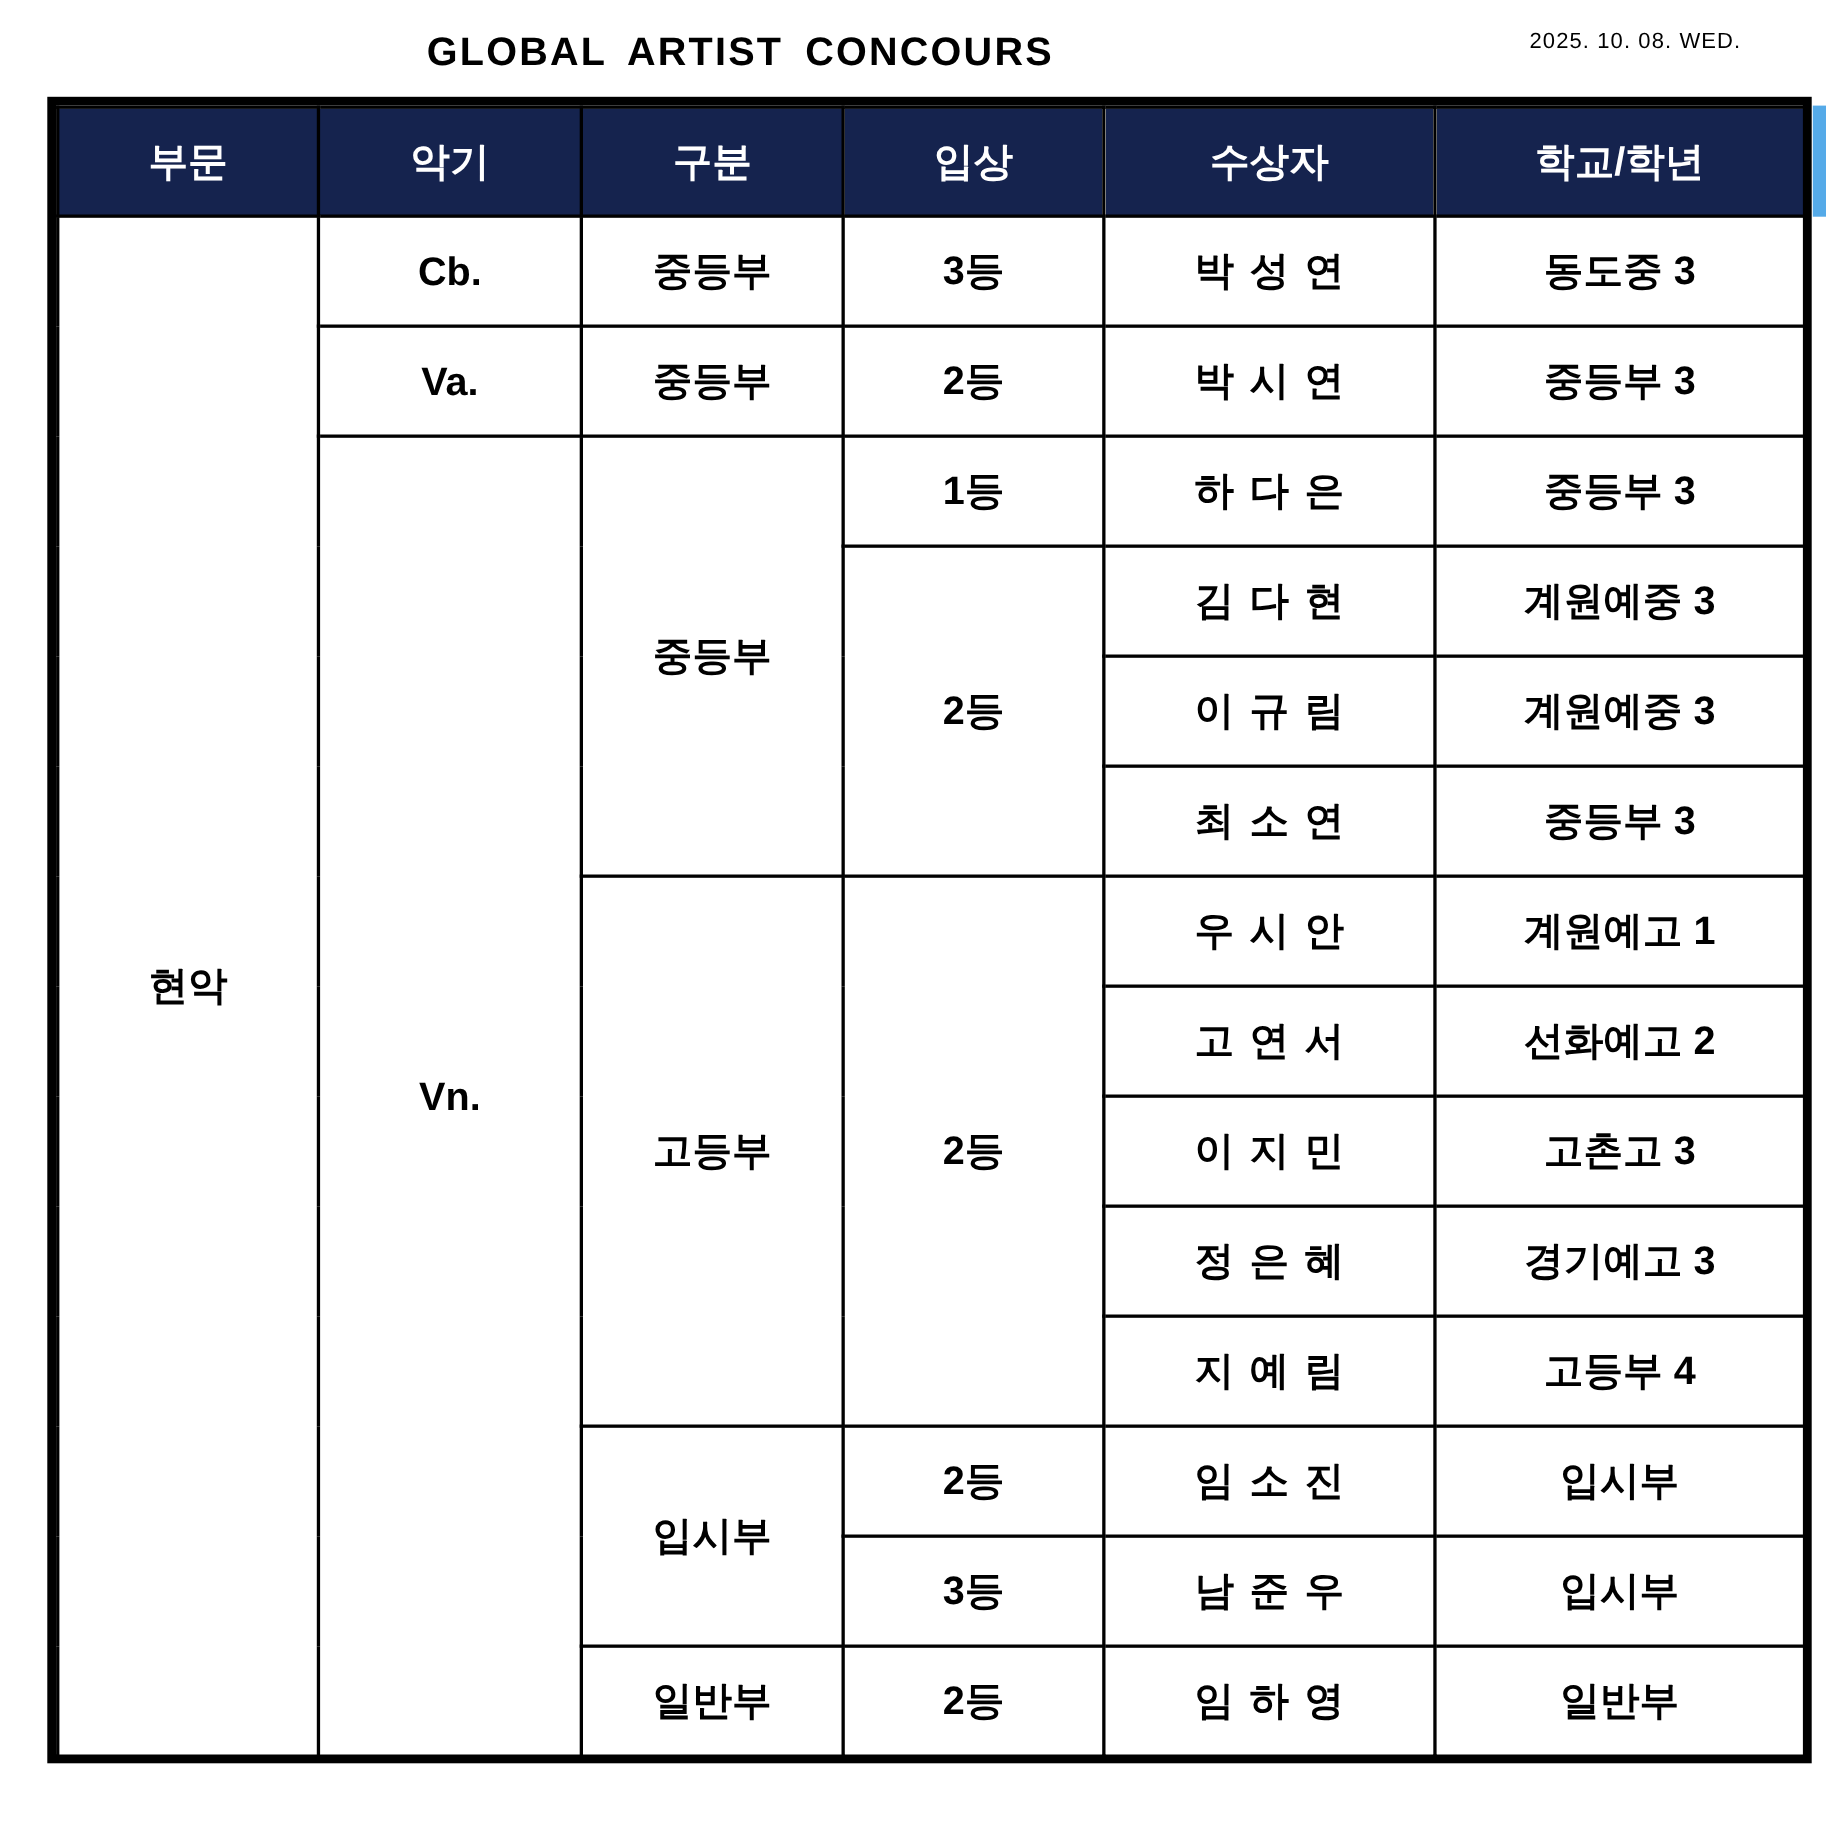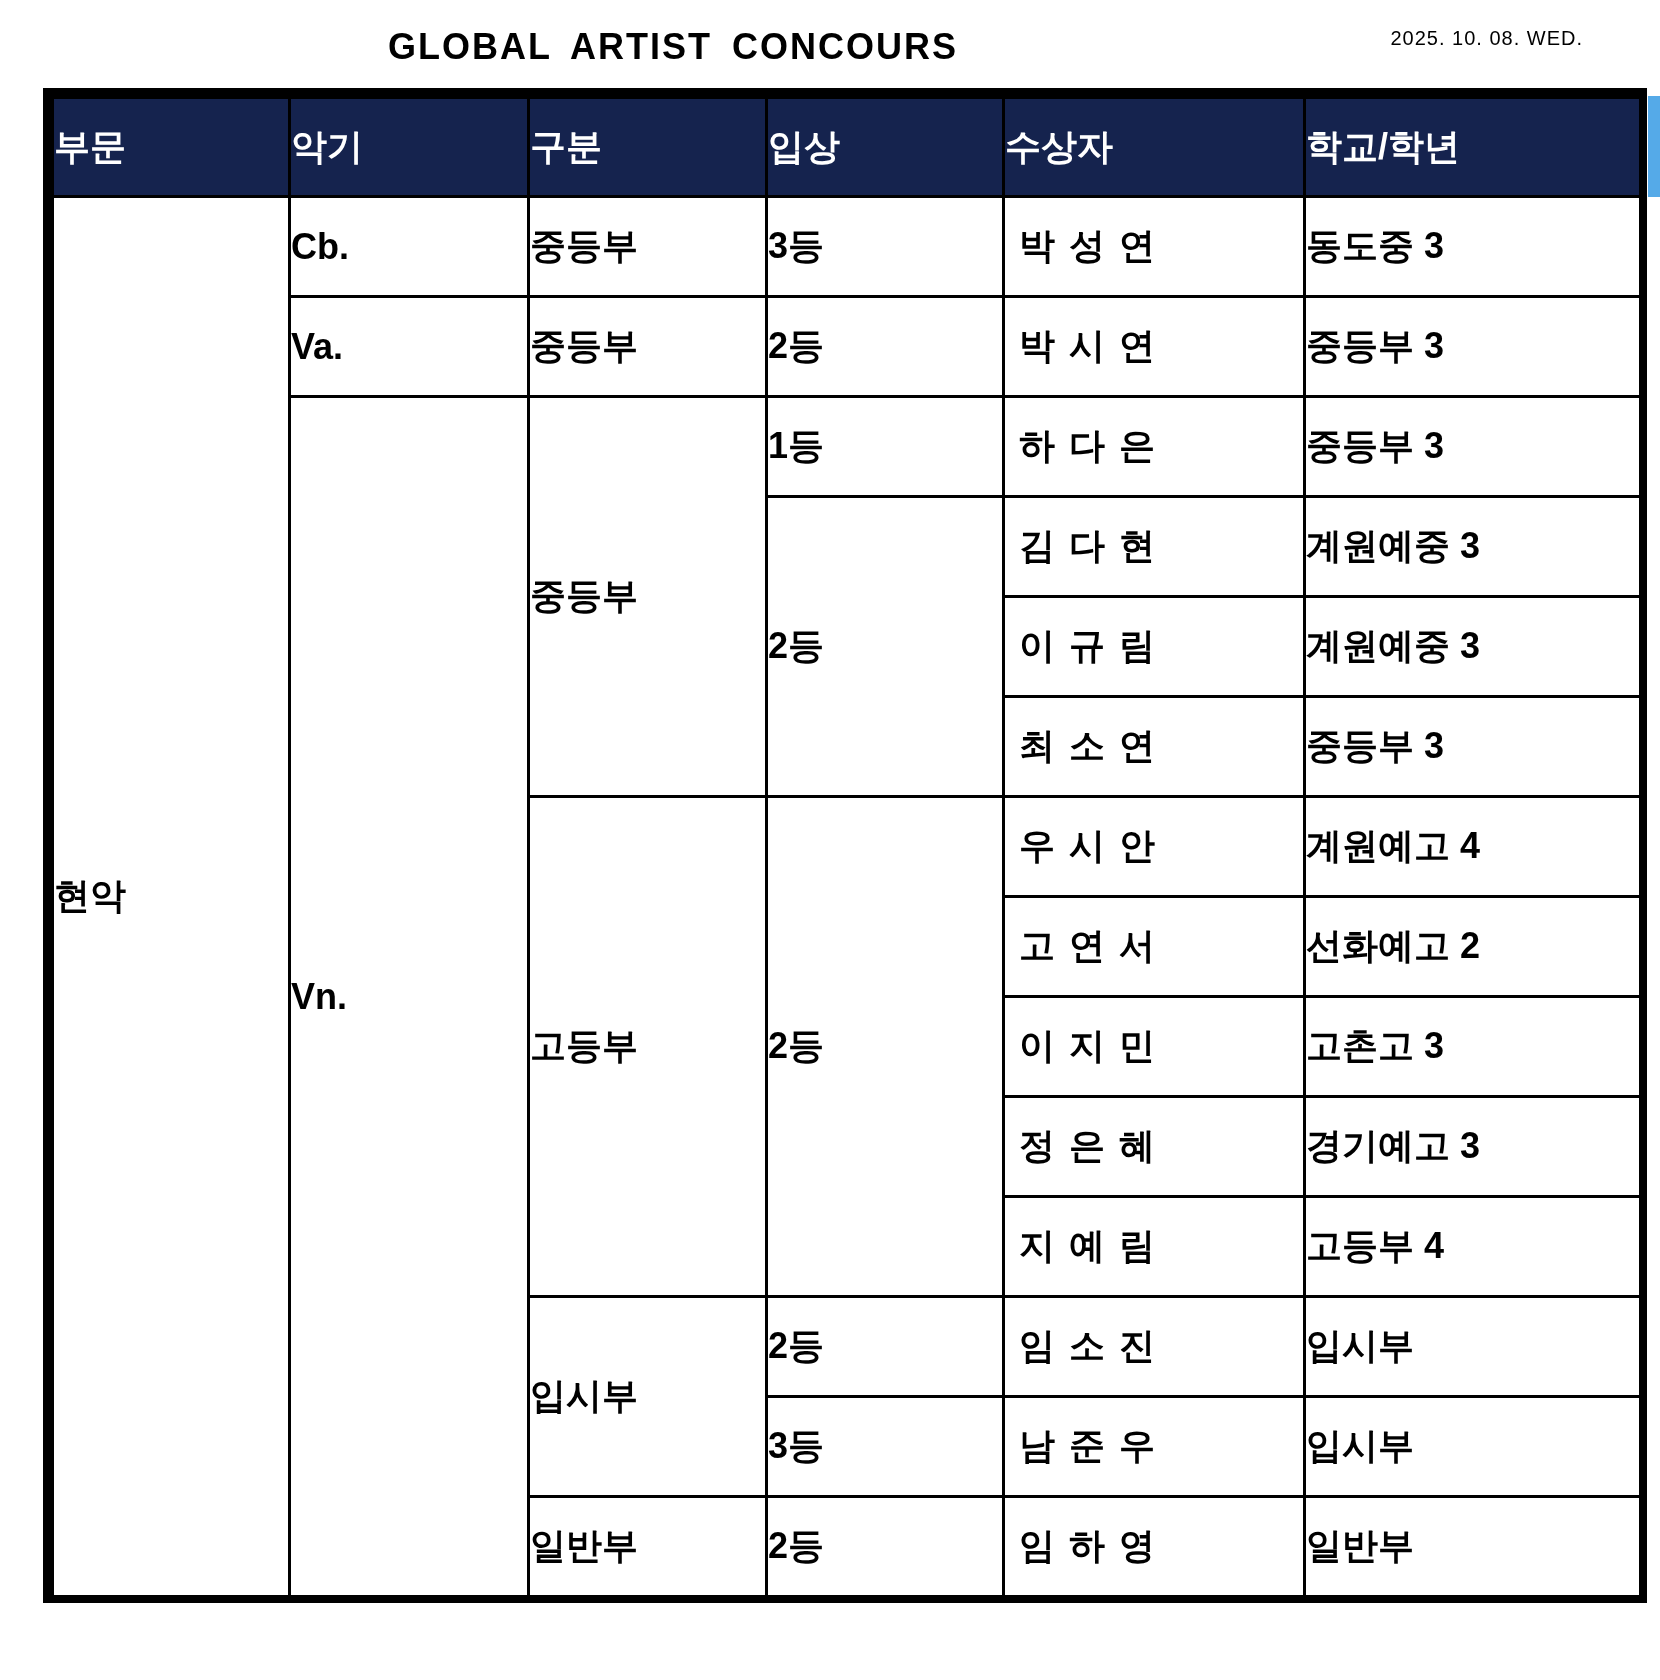--- a/index.html
+++ b/index.html
@@ -35,21 +35,21 @@
     border: 8px solid var(--border);
     background: #FFFFFF;
   }
   table {
     width: 100%; height: 100%;
     border-collapse: collapse;
     table-layout: fixed;
   }
   th, td {
     border: 3px solid var(--border);
-    text-align: left;
+    text-align: center;
     vertical-align: middle;
     font-size: 36px;
     overflow: hidden;
     white-space: nowrap;
   }
   thead tr { height: 99px; }
   tbody tr { height: 100px; }
   th {
     background: var(--header-bg);
     color: var(--header-text);
@@ -125,21 +125,21 @@
           <td>계원예중 3</td>
         </tr>
         <tr>
           <td class="winner">최소연</td>
           <td>중등부 3</td>
         </tr>
         <tr>
           <td rowspan="5">고등부</td>
           <td rowspan="5">2등</td>
           <td class="winner">우시안</td>
-          <td>계원예고 4</td>
+          <td>계원예고 1</td>
         </tr>
         <tr>
           <td class="winner">고연서</td>
           <td>선화예고 2</td>
         </tr>
         <tr>
           <td class="winner">이지민</td>
           <td>고촌고 3</td>
         </tr>
         <tr>

